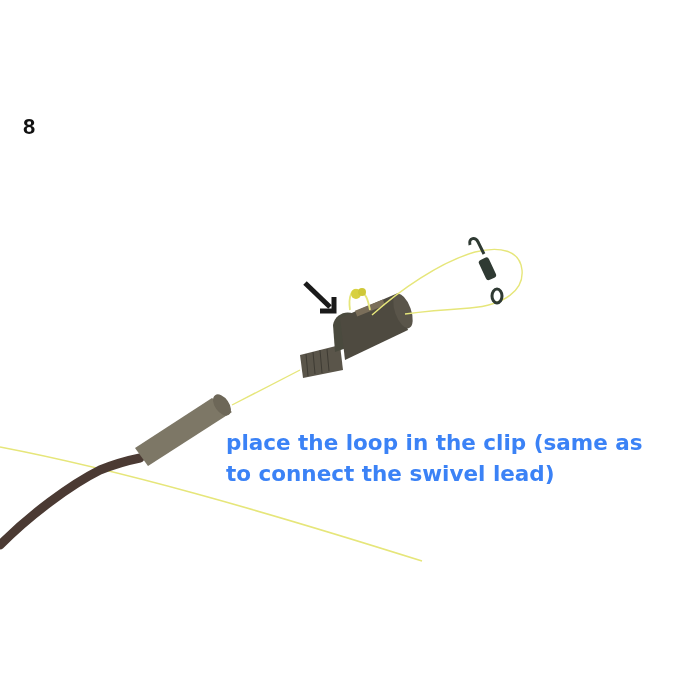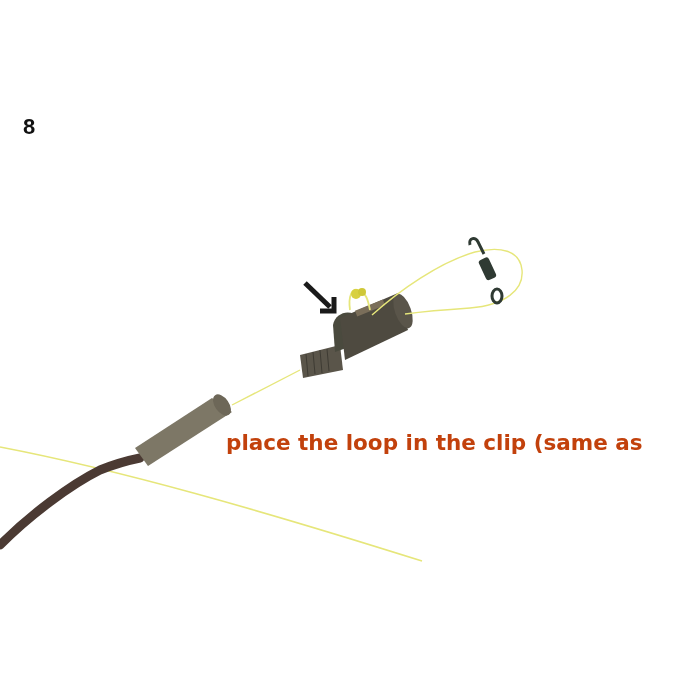--- a/index.html
+++ b/index.html
@@ -5,21 +5,21 @@
   html, body { margin: 0; padding: 0; background: #ffffff; }
   #stage { position: relative; width: 700px; height: 700px; overflow: hidden; background: #ffffff; }
   .step-number {
     position: absolute; left: 23px; top: 114px;
     font-family: "Liberation Sans", sans-serif; font-weight: bold;
     font-size: 22px; color: #111111;
   }
   .caption {
     position: absolute; left: 226px; top: 427px;
     font-family: "DejaVu Sans", sans-serif; font-weight: bold;
-    font-size: 21.5px; line-height: 31px; color: #c2410c;
+    font-size: 21.5px; line-height: 31px; color: #3b82f6;
     white-space: nowrap;
   }
   svg.illustration { position: absolute; left: 0; top: 0; }
 </style>
 </head>
 <body>
 
 <div id="stage">
 
   <svg class="illustration" width="700" height="700" viewBox="0 0 700 700">
@@ -66,14 +66,15 @@
     <g>
       <line x1="305" y1="283" x2="330" y2="307" stroke="#1a1a1a" stroke-width="5"></line>
       <polyline points="320,311 334,311 334,297" stroke="#1a1a1a" stroke-width="5" fill="none"></polyline>
     </g>
   </svg>
 
   <div class="step-number">8</div>
 
   <div class="caption">
     <div>place the loop in the clip (same as</div>
+    <div>to connect the swivel lead)</div>
   </div>
 </div>
 
 </body></html>

